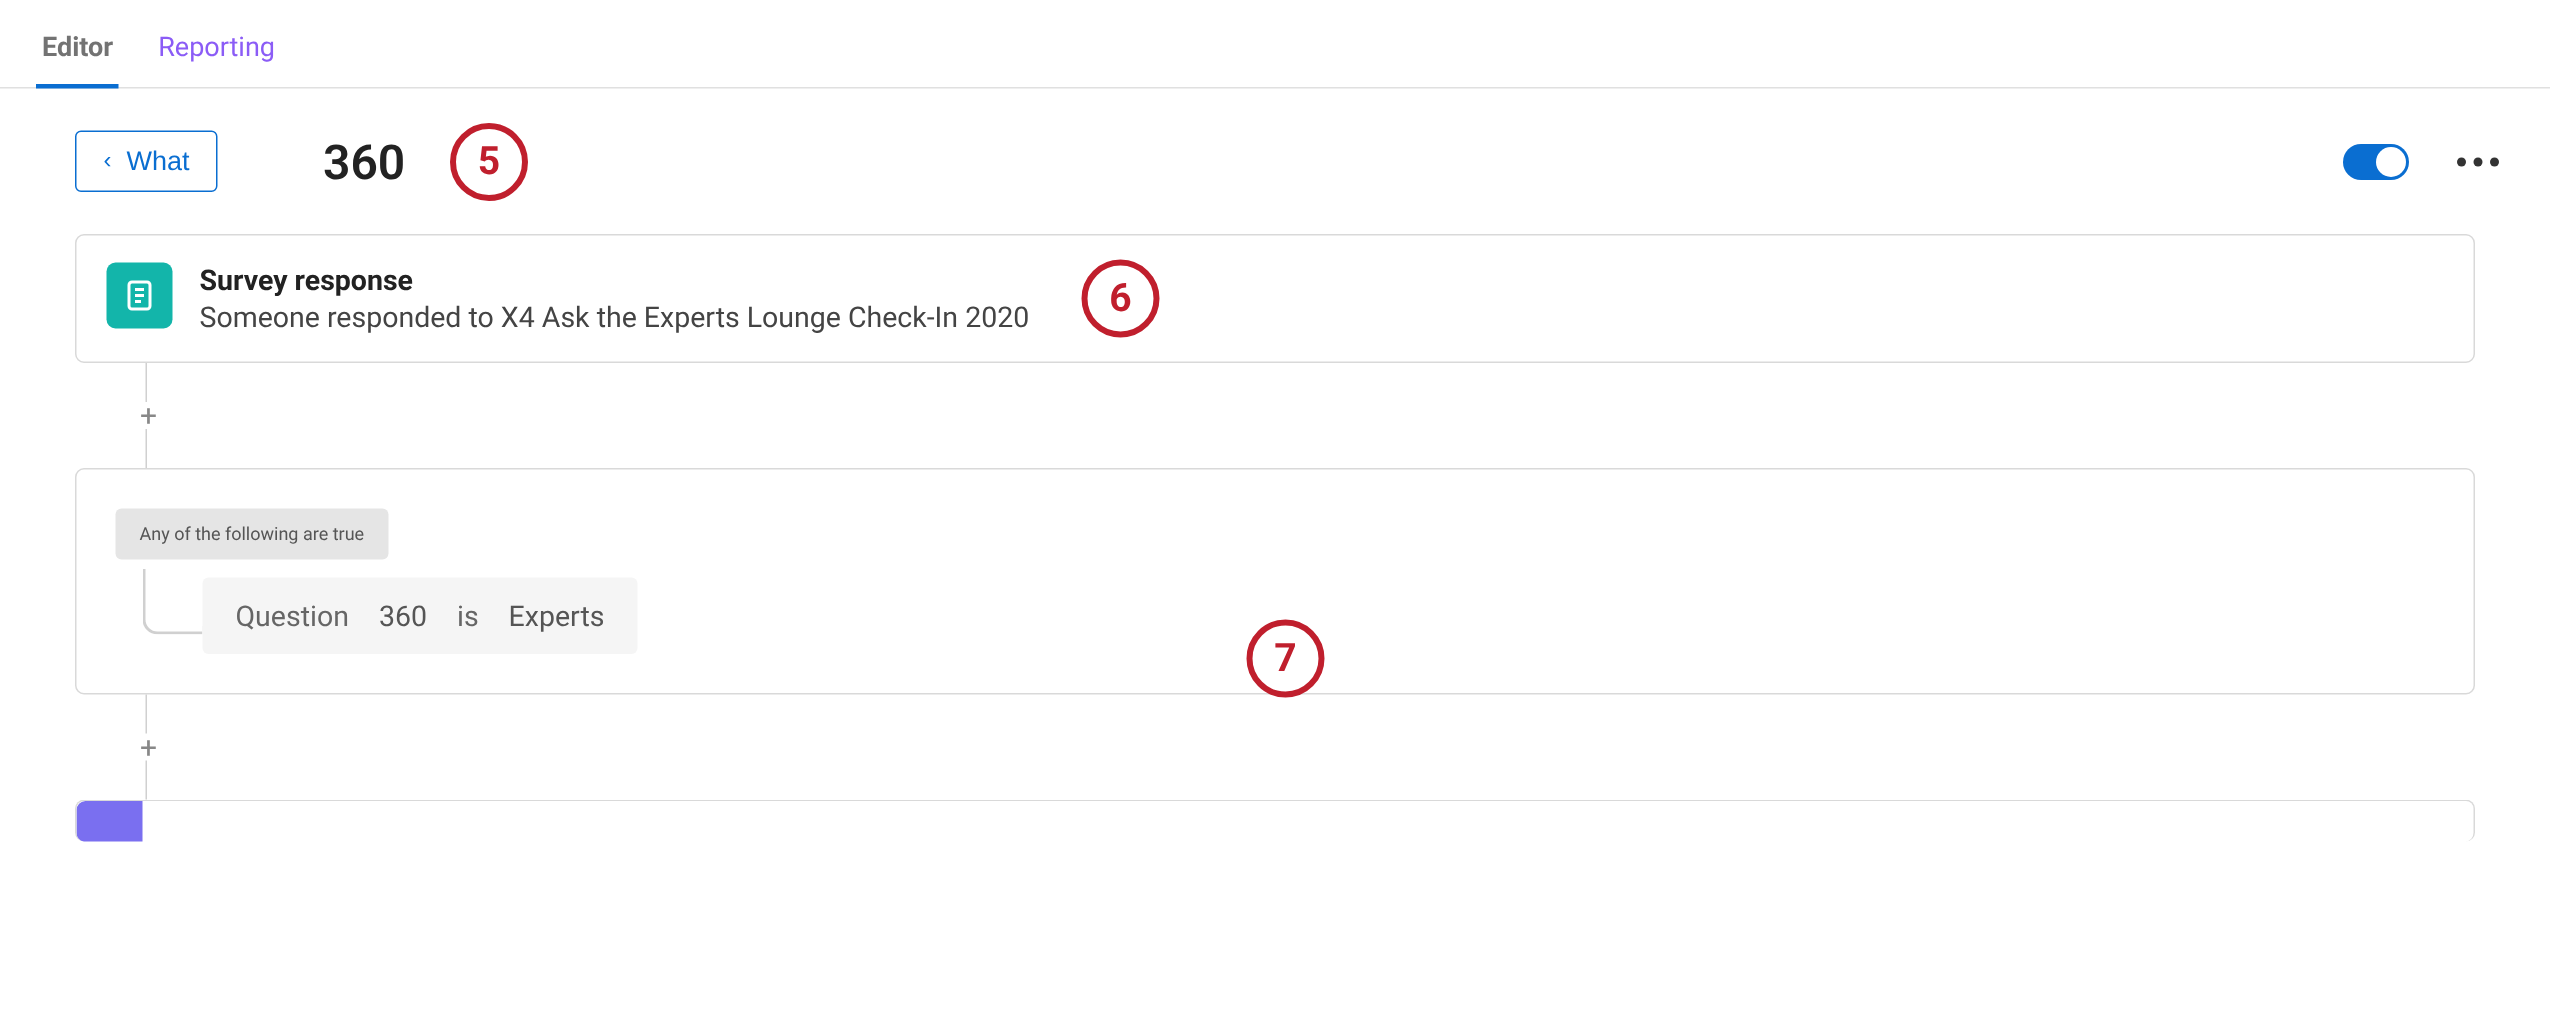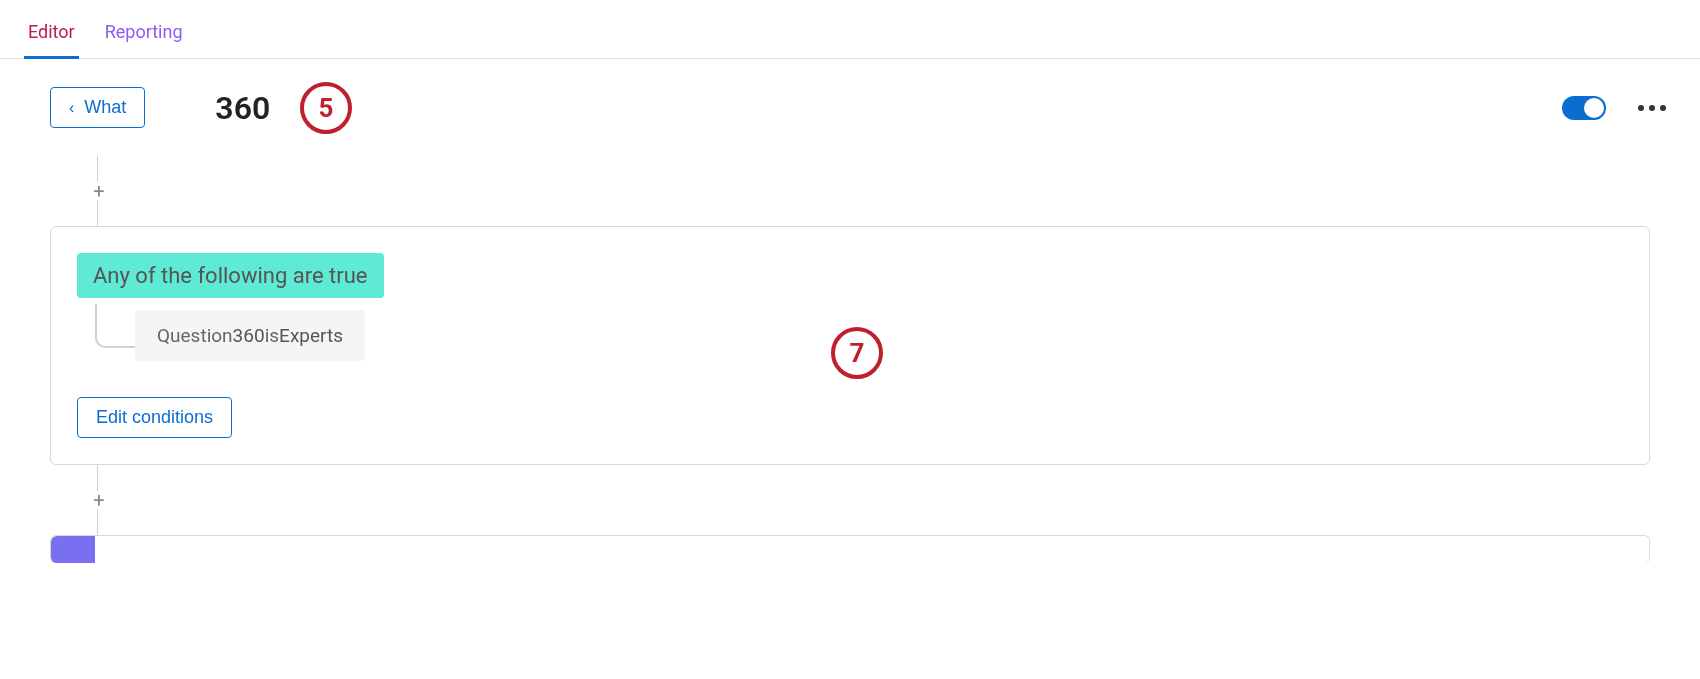--- a/index.html
+++ b/index.html
@@ -2,21 +2,21 @@
 <html><head>
 <meta charset="utf-8">
 <style>
   * { box-sizing: border-box; }
   html, body { margin: 0; padding: 0; font-family: -apple-system, BlinkMacSystemFont, "Segoe UI", Roboto, "Helvetica Neue", Arial, sans-serif; background: #fff; color: #333; }
   .page { width: 1700px; height: 679px; overflow: hidden; position: relative; }
 
   
   .tabs { height: 59px; border-bottom: 1px solid #e0e0e0; display: flex; align-items: flex-end; padding: 0 24px; gap: 22px; }
   .tab { font-size: 18px; padding: 0 4px 16px 4px; color: #8b5cf6; cursor: pointer; position: relative; }
-  .tab.active { color: #be185d; font-weight: 400; }
+  .tab.active { color: #737373; font-weight: 700; }
   .tab.active::after { content: ""; position: absolute; left: 0; right: 0; bottom: -1px; height: 3px; background: #0a6ed1; }
 
   
   .header { display: flex; align-items: center; padding: 28px 50px 28px 50px; gap: 30px; position: relative; }
   .btn-outline { border: 1px solid #0a6ed1; background: #fff; color: #0a6ed1; font-size: 18px; padding: 9px 18px; border-radius: 4px; display: inline-flex; align-items: center; gap: 10px; cursor: pointer; }
   .btn-outline .chev { font-size: 16px; }
   .title { font-size: 32px; font-weight: 600; color: #222; margin-left: 40px; }
   .header-right { position: absolute; right: 30px; top: 50%; transform: translateY(-50%); display: flex; align-items: center; gap: 28px; }
 
   
@@ -34,27 +34,27 @@
   .trigger-title { font-weight: 700; font-size: 19px; color: #222; margin-bottom: 2px; }
   .trigger-sub { font-size: 19px; color: #444; }
 
   
   .connector { position: relative; height: 70px; margin-left: 47px; }
   .connector::before { content: ""; position: absolute; left: 0; top: 0; bottom: 0; width: 1px; background: #d0d0d0; }
   .plus-btn { position: absolute; left: -7px; top: 50%; transform: translateY(-50%); width: 18px; height: 18px; background: #fff; display: flex; align-items: center; justify-content: center; color: #888; font-size: 20px; cursor: pointer; line-height: 1; }
 
   
   .card.conditions { padding: 26px 26px 26px 26px; }
-  .chip { display: inline-block; background: #5eead4; padding: 10px 16px; border-radius: 4px; font-size: 22px; color: #555; }
+  .chip { display: inline-block; background: #e5e5e5; padding: 10px 16px; border-radius: 4px; font-size: 12px; color: #555; }
   .cond-row-wrap { position: relative; padding-left: 58px; margin-top: 12px; }
   .cond-elbow {
     position: absolute; left: 18px; top: -6px; width: 40px; height: 44px;
     border-left: 2px solid #d0d0d0; border-bottom: 2px solid #d0d0d0; border-bottom-left-radius: 10px;
   }
-  .cond-row { display: inline-flex; align-items: center; background: #f5f5f5; padding: 14px 22px; border-radius: 4px; font-size: 19px; color: #555; }
+  .cond-row { display: inline-flex; align-items: center; gap: 20px; background: #f5f5f5; padding: 14px 22px; border-radius: 4px; font-size: 19px; color: #555; }
   .cond-row .label { color: #666; }
   .cond-row .q { color: #444; }
 
   .edit-btn { margin-top: 36px; }
 
   
   .card.ghost { height: 28px; padding: 0; overflow: hidden; border-top-left-radius: 6px; border-top-right-radius: 6px; border-bottom: none; }
   .card.ghost .accent { width: 44px; height: 28px; background: #7a6ff0; border-radius: 6px 0 0 0; margin-left: 0; display:inline-block; }
 
   
@@ -85,41 +85,53 @@
       <div class="more-dots">
           <span></span>
           <span></span>
           <span></span>
         </div>
     </div>
   </div>
 
   <div class="canvas">
 
+    <div class="card trigger" style="position:relative;">
+      <div class="icon-box">
+        <svg width="24" height="24" viewBox="0 0 24 24" fill="none" stroke="#fff" stroke-width="2">
+          <rect x="5" y="3" width="14" height="18" rx="2"></rect>
+          <line x1="9" y1="8" x2="15" y2="8"></line>
+            <line x1="9" y1="12" x2="15" y2="12"></line>
+            <line x1="9" y1="16" x2="13" y2="16"></line>
+        </svg>
+      </div>
+      <div>
+        <div class="trigger-title">Survey response</div>
+        <div class="trigger-sub">Someone responded to X4 Ask the Experts Lounge Check-In 2020</div>
+      </div>
+      <div class="ann" style="left:670px; top:50%; transform:translateY(-50%);">6</div>
+    </div>
 
     <div class="connector">
       <div class="plus-btn">+</div>
     </div>
 
     <div class="card conditions" style="position:relative;">
       <div class="chip">Any of the following are true</div>
       <div class="cond-row-wrap">
         <div class="cond-elbow"></div>
         <div class="cond-row">
           <span class="label">Question</span>
           <span>360</span>
           <span class="label">is</span>
           <span>Experts</span>
         </div>
       </div>
       <div class="ann" style="left:780px; top:100px;">7</div>
 
-      <button class="btn-outline edit-btn">
-        <span>Edit conditions</span>
-      </button>
     </div>
 
     <div class="connector">
       <div class="plus-btn">+</div>
     </div>
 
     <div class="card ghost">
       <span class="accent"></span>
     </div>
 

